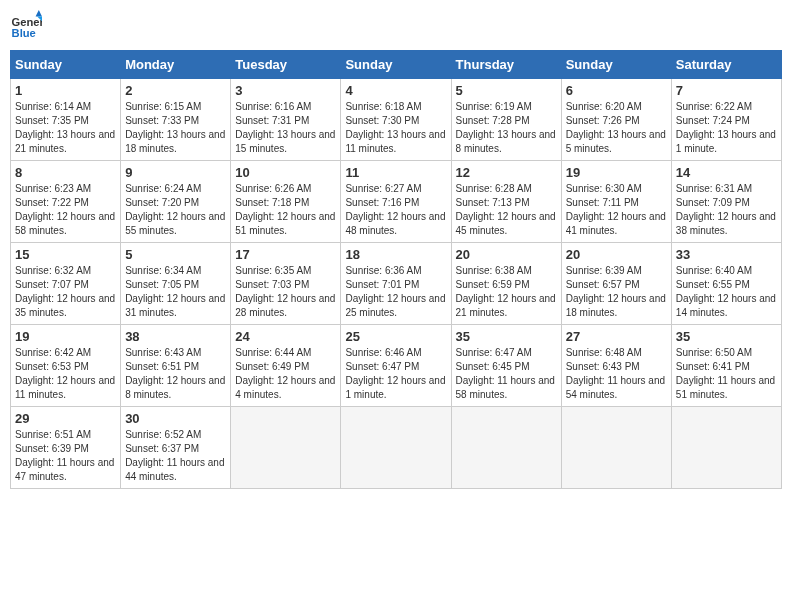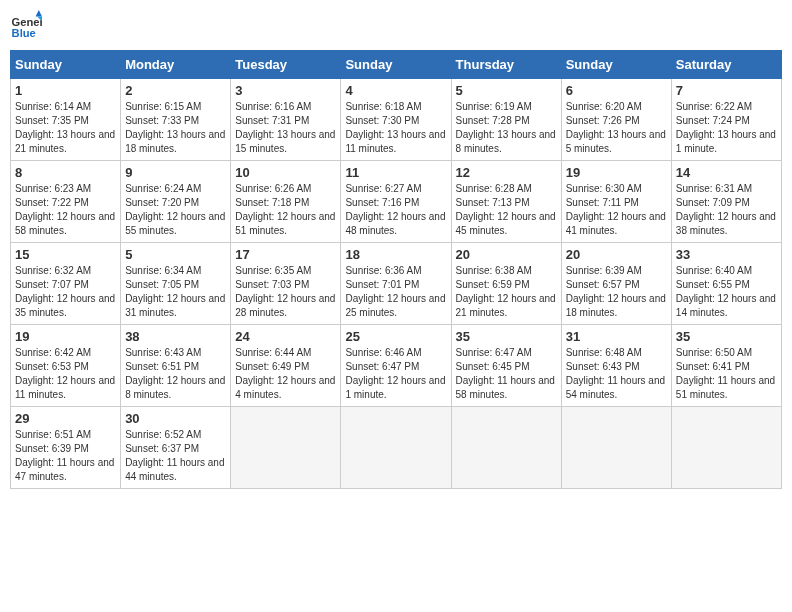--- a/index.html
+++ b/index.html
@@ -215,21 +215,21 @@
         </td>
         <td>
           <span class="day-num">25</span>
           <span class="cell-text">Sunrise: 6:46 AM<br>Sunset: 6:47 PM<br>Daylight: 12 hours and 1 minute.</span>
         </td>
         <td>
           <span class="day-num">35</span>
           <span class="cell-text">Sunrise: 6:47 AM<br>Sunset: 6:45 PM<br>Daylight: 11 hours and 58 minutes.</span>
         </td>
         <td>
-          <span class="day-num">31</span>
+          <span class="day-num">27</span>
           <span class="cell-text">Sunrise: 6:48 AM<br>Sunset: 6:43 PM<br>Daylight: 11 hours and 54 minutes.</span>
         </td>
         <td>
           <span class="day-num">35</span>
           <span class="cell-text">Sunrise: 6:50 AM<br>Sunset: 6:41 PM<br>Daylight: 11 hours and 51 minutes.</span>
         </td>
       </tr>
       <tr>
         <td>
           <span class="day-num">29</span>

